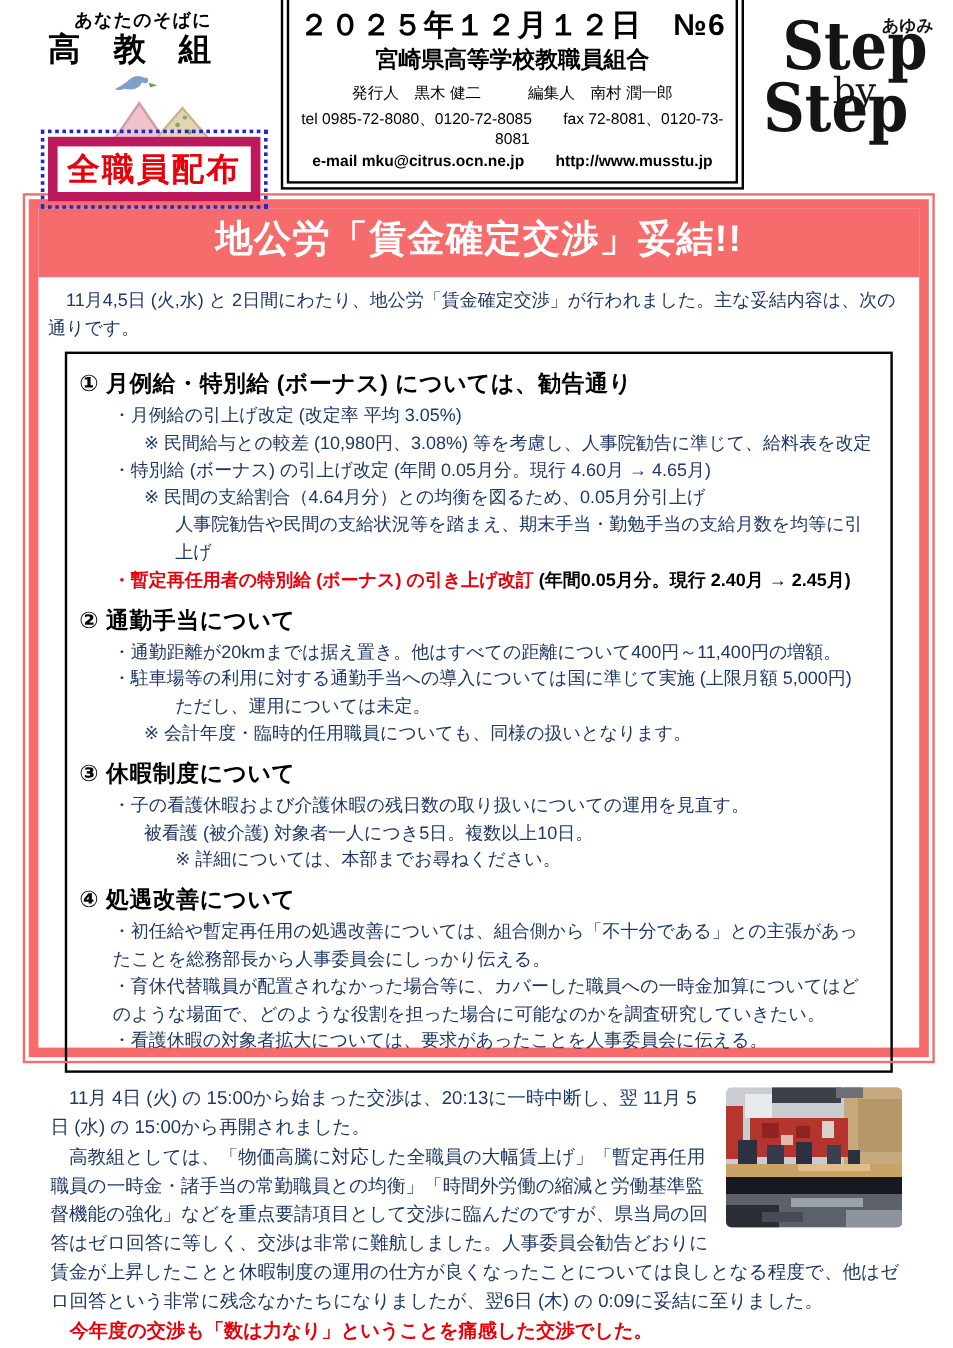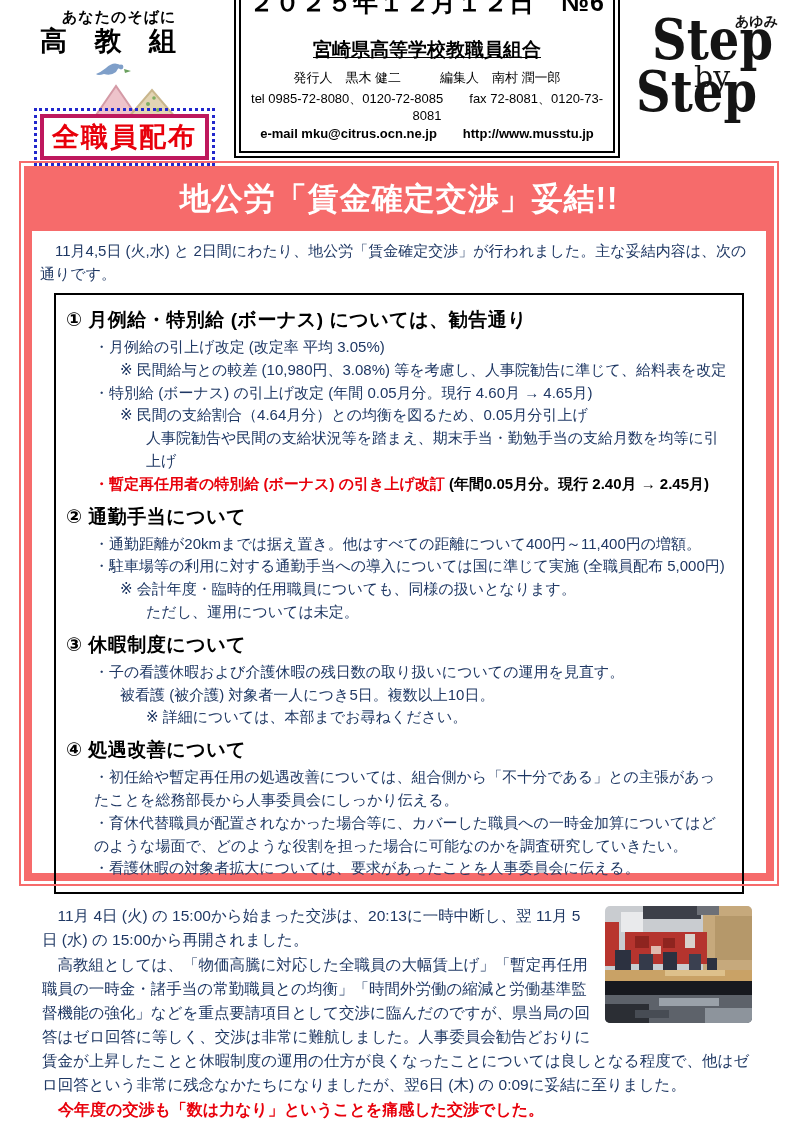--- a/index.html
+++ b/index.html
@@ -9,28 +9,28 @@
     -webkit-font-smoothing:antialiased;overflow:hidden;
   }
   
   .header{display:flex;align-items:flex-end;padding:8px 14px 0 38px;height:158px;box-sizing:border-box;}
   .hleft{width:172px;flex:none;position:relative;height:150px;}
   .tagline{font-weight:bold;font-size:15px;letter-spacing:1px;color:#000;margin-left:24px;}
   .orgshort{font-weight:bold;font-size:27px;letter-spacing:10px;color:#000;margin-left:2px;line-height:1.1;}
   .artwork{position:absolute;left:38px;top:52px;width:110px;height:62px;}
   .stamp{
     position:absolute;left:2px;top:106px;background:#fff;
-    border:4px solid #be185d;outline:3px dotted #2228cc;outline-offset:3px;
+    border:8px solid #be185d;outline:3px dotted #2228cc;outline-offset:3px;
     color:#e8000b;font-weight:bold;font-size:27px;letter-spacing:2px;
     padding:1px 8px;white-space:nowrap;z-index:3;
   }
   .hcenter{flex:1;margin:4px 10px 0 24px;border:2px solid #000;padding:3px;}
   .hcenter-inner{border:2px solid #000;text-align:center;padding:6px 4px 8px;}
   .dateline{font-size:25px;font-weight:bold;letter-spacing:1px;color:#000;}
-  .orgname{font-size:19px;font-weight:bold;color:#000;margin-top:18px;text-decoration:underline;}
+  .orgname{font-size:19px;font-weight:bold;color:#000;margin-top:0;}
   .pubs{font-size:13px;color:#000;margin-top:6px;}
   .tels{font-size:13px;color:#000;margin-top:3px;}
   .mails{font-size:13px;color:#000;margin-top:2px;font-weight:bold;}
   .hright{width:150px;flex:none;position:relative;height:155px;font-family:"DejaVu Serif","Liberation Serif",serif;color:#141414;}
   .sbs1{position:absolute;top:8px;left:22px;font-size:48px;font-weight:bold;transform:scaleY(1.15);}
   .sbs2{position:absolute;top:56px;left:64px;font-size:30px;}
   .sbs3{position:absolute;top:60px;left:6px;font-size:48px;font-weight:bold;transform:scaleY(1.15);}
   .ruby{position:absolute;top:10px;right:2px;font-size:14px;font-weight:bold;font-family:"Liberation Sans","DejaVu Sans",sans-serif;}
   
   .frame{
@@ -107,23 +107,23 @@
   <div class="bbox" id="bulletin-box">
       <div class="sec-h">① 月例給・特別給 (ボーナス) については、勧告通り</div>
       <div class="sec-line ind0"><span>・月例給の引上げ改定 (改定率 平均 3.05%)</span></div>
       <div class="sec-line ind1"><span>※ 民間給与との較差 (10,980円、3.08%) 等を考慮し、人事院勧告に準じて、給料表を改定</span></div>
       <div class="sec-line ind0"><span>・特別給 (ボーナス) の引上げ改定 (年間 0.05月分。現行 4.60月 → 4.65月)</span></div>
       <div class="sec-line ind1"><span>※ 民間の支給割合（4.64月分）との均衡を図るため、0.05月分引上げ</span></div>
       <div class="sec-line ind2"><span>人事院勧告や民間の支給状況等を踏まえ、期末手当・勤勉手当の支給月数を均等に引上げ</span></div>
       <div class="sec-line ind0"><span class="seg-red">・暫定再任用者の特別給 (ボーナス) の引き上げ改訂</span><span class="seg-bold"> (年間0.05月分。現行 2.40月 → 2.45月)</span></div>
       <div class="sec-h">② 通勤手当について</div>
       <div class="sec-line ind0"><span>・通勤距離が20kmまでは据え置き。他はすべての距離について400円～11,400円の増額。</span></div>
-      <div class="sec-line ind0"><span>・駐車場等の利用に対する通勤手当への導入については国に準じて実施 (全職員配布 5,000円)</span></div>
+      <div class="sec-line ind0"><span>・駐車場等の利用に対する通勤手当への導入については国に準じて実施 (上限月額 5,000円)</span></div>
+      <div class="sec-line ind2"><span>ただし、運用については未定。</span></div>
       <div class="sec-line ind1"><span>※ 会計年度・臨時的任用職員についても、同様の扱いとなります。</span></div>
-      <div class="sec-line ind2"><span>ただし、運用については未定。</span></div>
       <div class="sec-h">③ 休暇制度について</div>
       <div class="sec-line ind0"><span>・子の看護休暇および介護休暇の残日数の取り扱いについての運用を見直す。</span></div>
       <div class="sec-line ind1"><span>被看護 (被介護) 対象者一人につき5日。複数以上10日。</span></div>
       <div class="sec-line ind2"><span>※ 詳細については、本部までお尋ねください。</span></div>
       <div class="sec-h">④ 処遇改善について</div>
       <div class="sec-line ind0"><span>・初任給や暫定再任用の処遇改善については、組合側から「不十分である」との主張があったことを総務部長から人事委員会にしっかり伝える。</span></div>
       <div class="sec-line ind0"><span>・育休代替職員が配置されなかった場合等に、カバーした職員への一時金加算についてはどのような場面で、どのような役割を担った場合に可能なのかを調査研究していきたい。</span></div>
       <div class="sec-line ind0"><span>・看護休暇の対象者拡大については、要求があったことを人事委員会に伝える。</span></div>
     </div>
 

